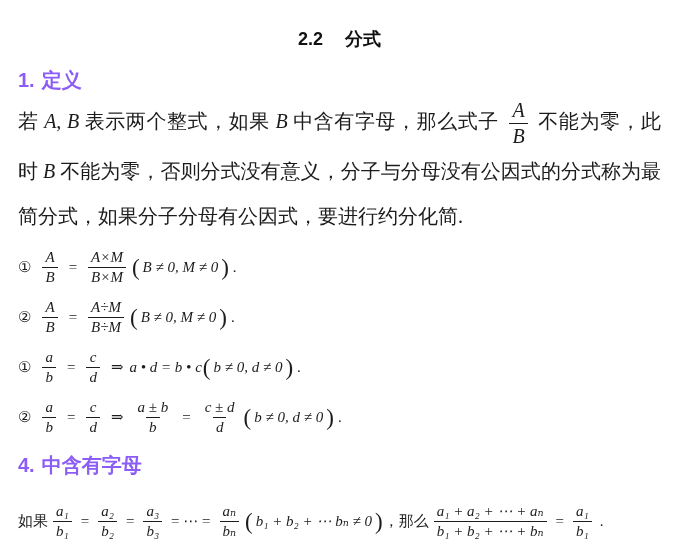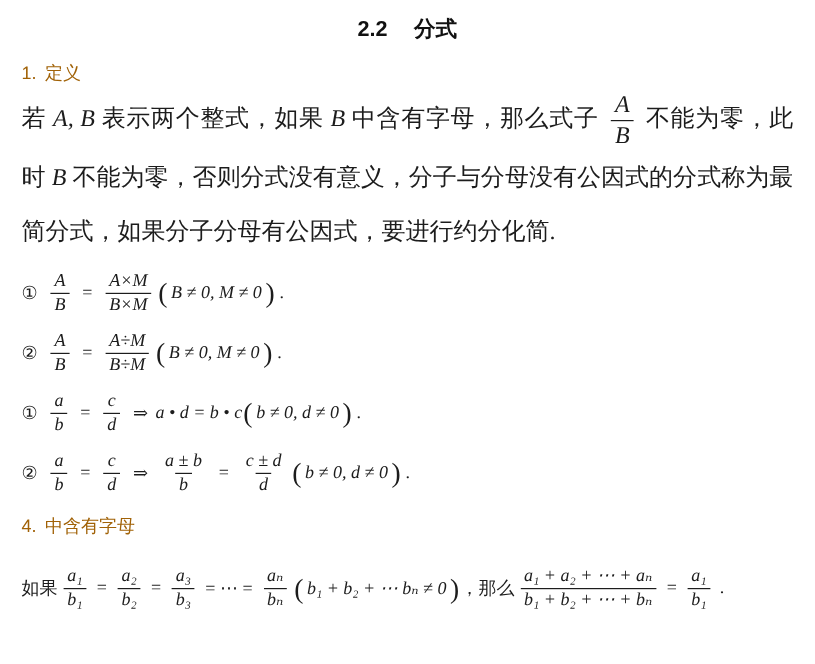--- a/index.html
+++ b/index.html
@@ -1,27 +1,27 @@
 <!DOCTYPE html>
 <html><head>
 <meta charset="utf-8">
 <style>
   html,body{margin:0;padding:0;}
   body{
     width:679px;height:553px;background:#ffffff;color:#1c1c1c;
     font-family:"Liberation Serif","DejaVu Serif",serif;
     overflow:hidden;
   }
-  .page{box-sizing:border-box;width:679px;height:553px;padding:4px 18px 0 18px;}
+  .page{box-sizing:border-box;width:679px;height:553px;padding:19px 18px 0 18px;}
   .title{
     text-align:center;font-weight:bold;font-size:18px;
     margin:8px 0 16px 0;color:#111;
   }
   .title .title-num{font-family:"Liberation Sans","DejaVu Sans",sans-serif;margin-right:22px;}
-  .hd{font-weight:normal;font-size:15px;margin:13px 0 4px 0;color:#a16207;}
+  .hd{font-weight:bold;font-size:20px;margin:13px 0 4px 0;color:#8b5cf6;}
   .hd .hd-no{font-family:"Liberation Sans","DejaVu Sans",sans-serif;margin-right:7px;}
   p.body{
     font-size:20px;line-height:2.25;text-align:justify;
     margin:0;color:#1c1c1c;
   }
   .mi{font-style:italic;font-family:"Liberation Serif","DejaVu Serif",serif;}
   .frac{
     display:inline-flex;flex-direction:column;align-items:center;
     vertical-align:middle;margin:0 5px;line-height:1.25;text-align:center;
   }

